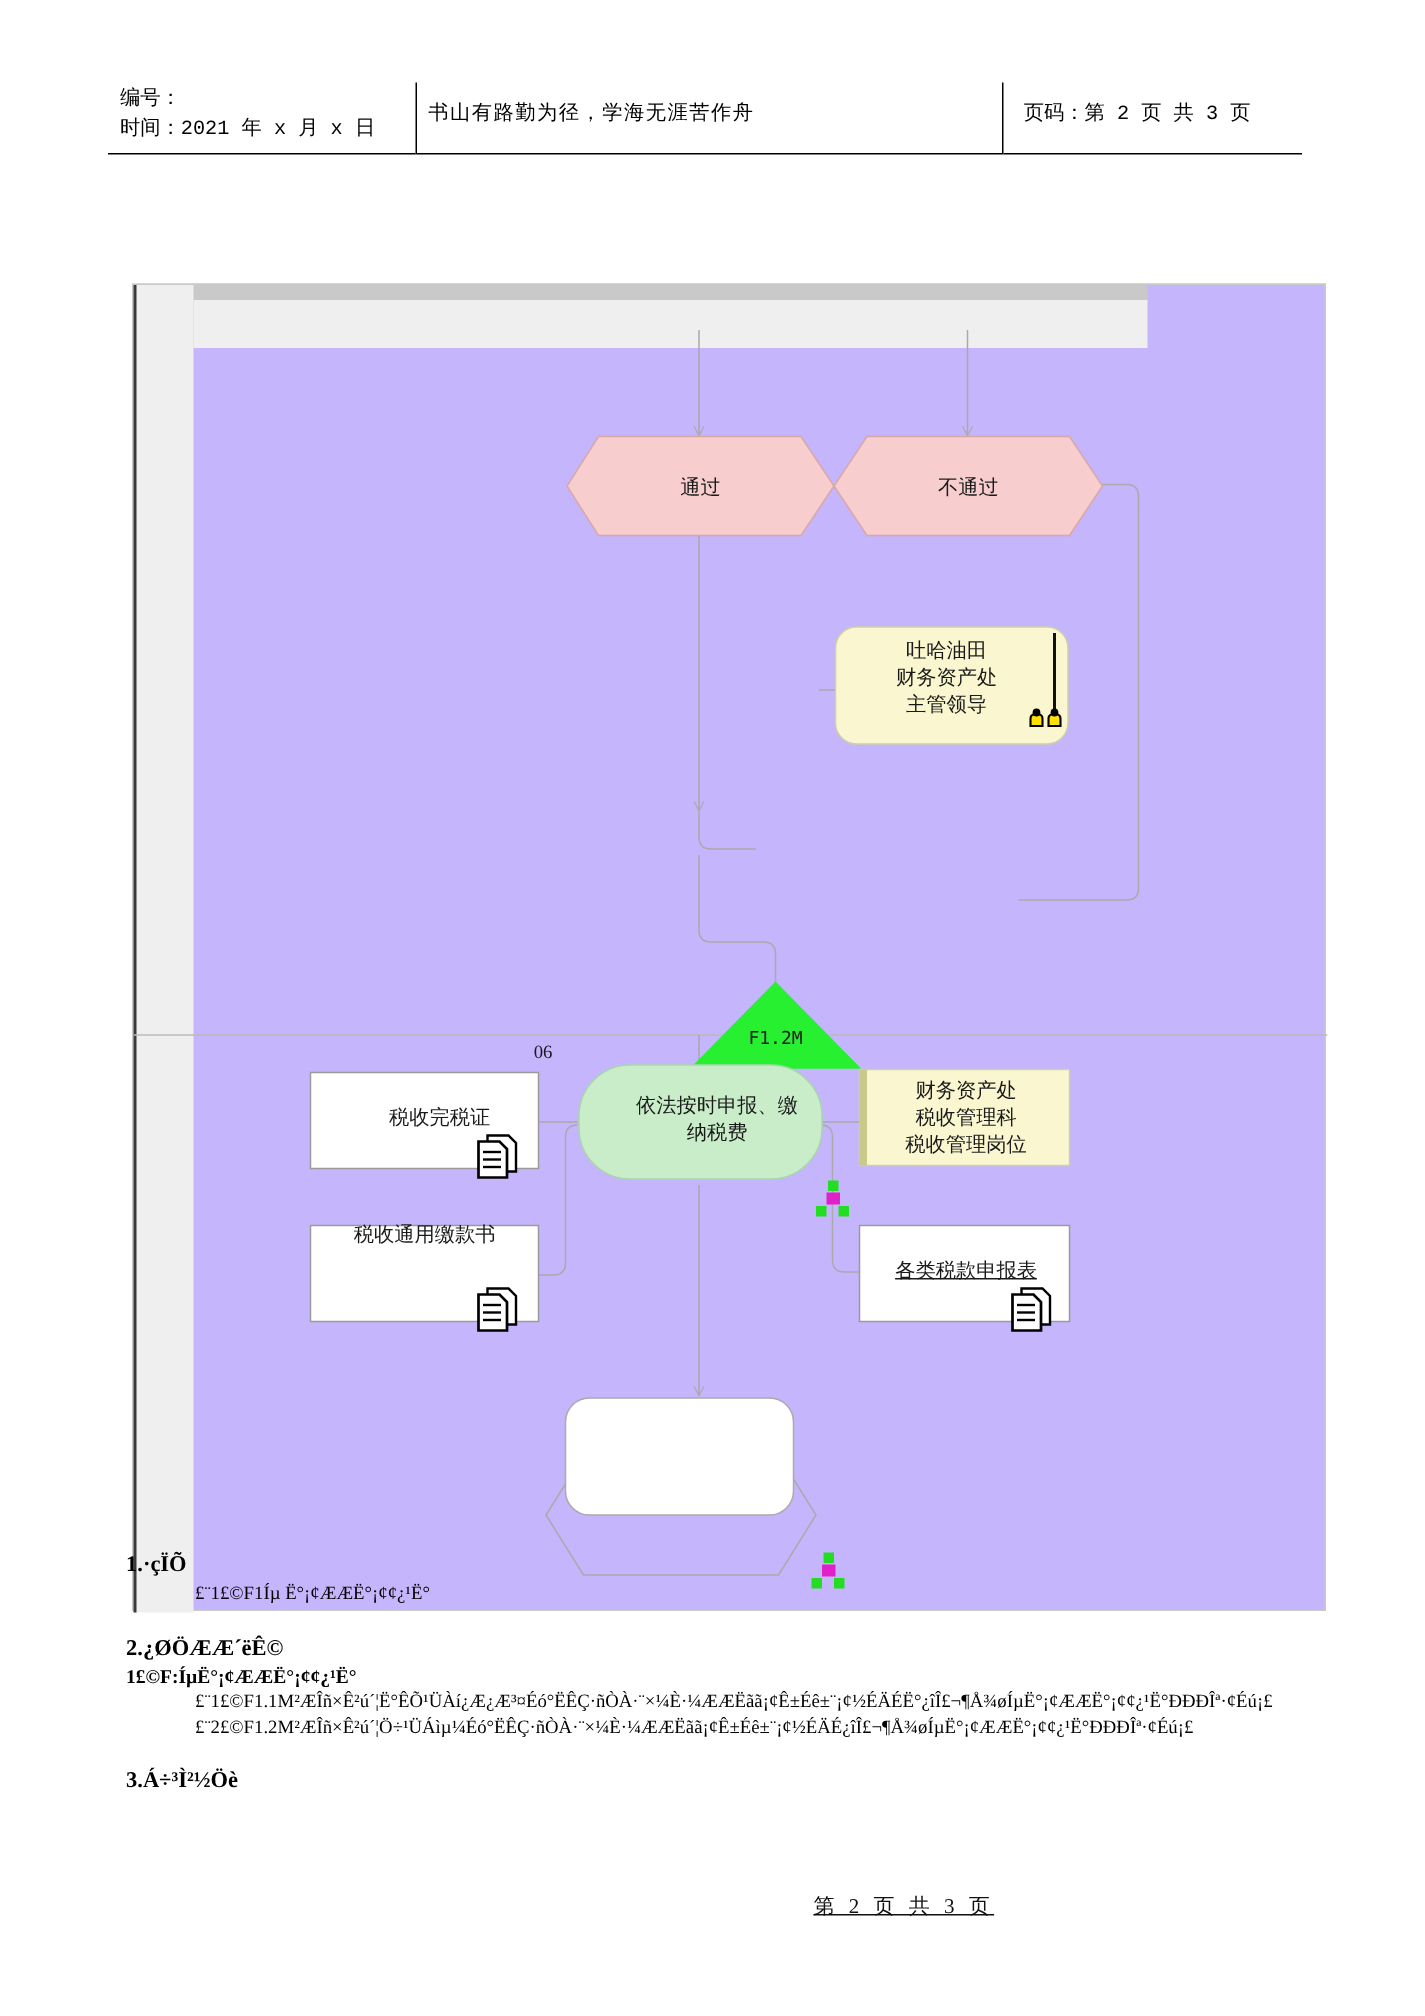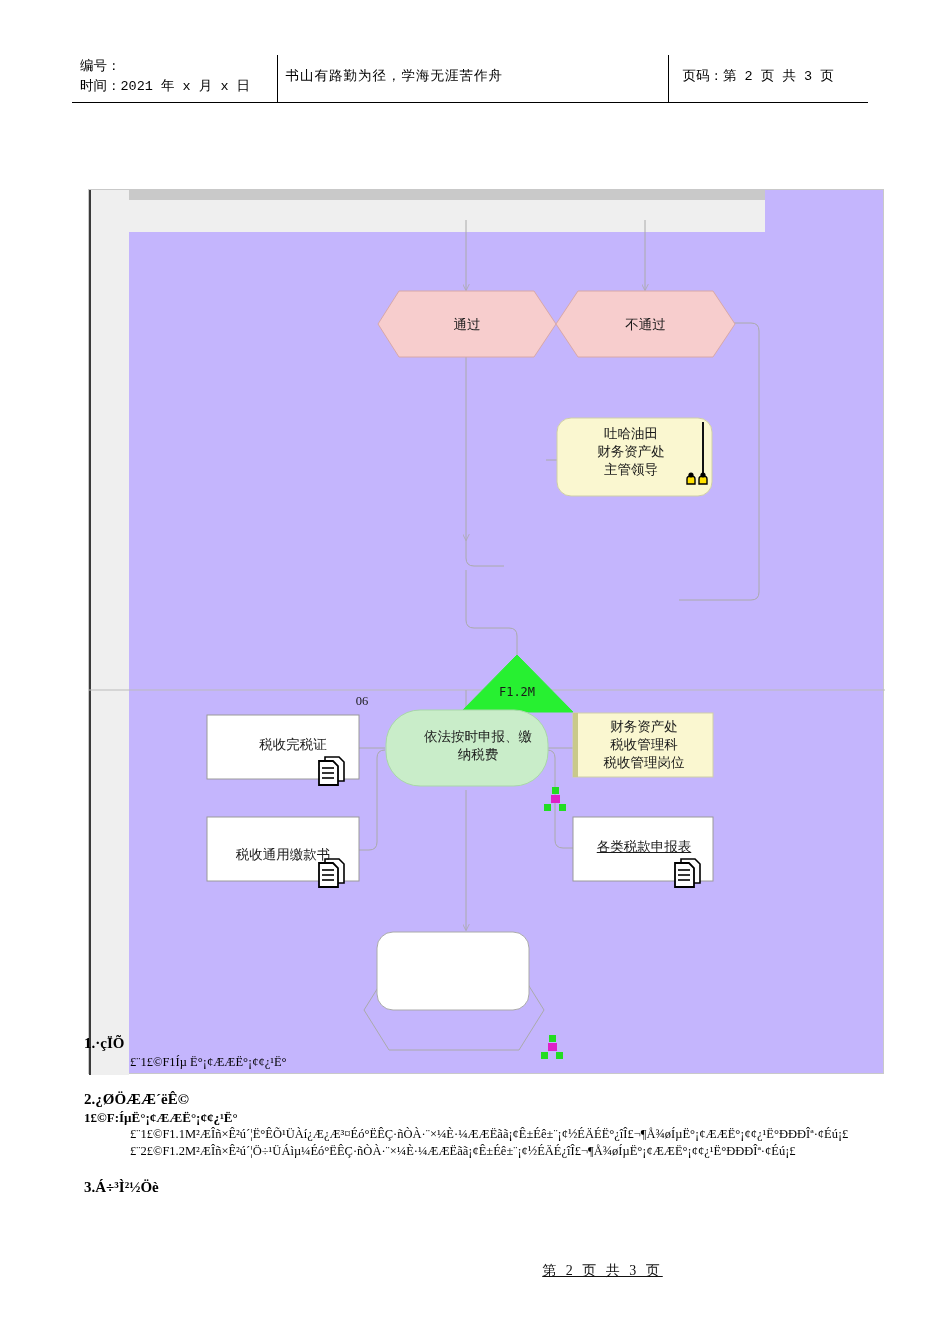--- a/index.html
+++ b/index.html
@@ -276,21 +276,21 @@
 
   <div class="node-label nl-small" style="left:253px; top:503px; width:40px;">06</div>
 
   <div class="node-label nl-cn" style="left:297px; top:538px; width:184px;">
     <div>依法按时申报、缴</div>
     <div>纳税费</div>
   </div>
 
   <div class="node-label nl-cn" style="left:118px; top:546px; width:172px;">税收完税证</div>
 
-  <div class="node-label nl-cn" style="left:118px; top:656px; width:152px;">税收通用缴款书</div>
+  <div class="node-label nl-cn" style="left:118px; top:624px; width:152px;">税收通用缴款书</div>
 
   <div class="node-label nl-cn" style="left:489px; top:528px; width:132px;">
     <div>财务资产处</div>
     <div>税收管理科</div>
     <div>税收管理岗位</div>
   </div>
 
   <div class="node-label nl-cn" style="left:496px; top:648px; width:118px;text-decoration:underline;">各类税款申报表</div>
 
 </div>

